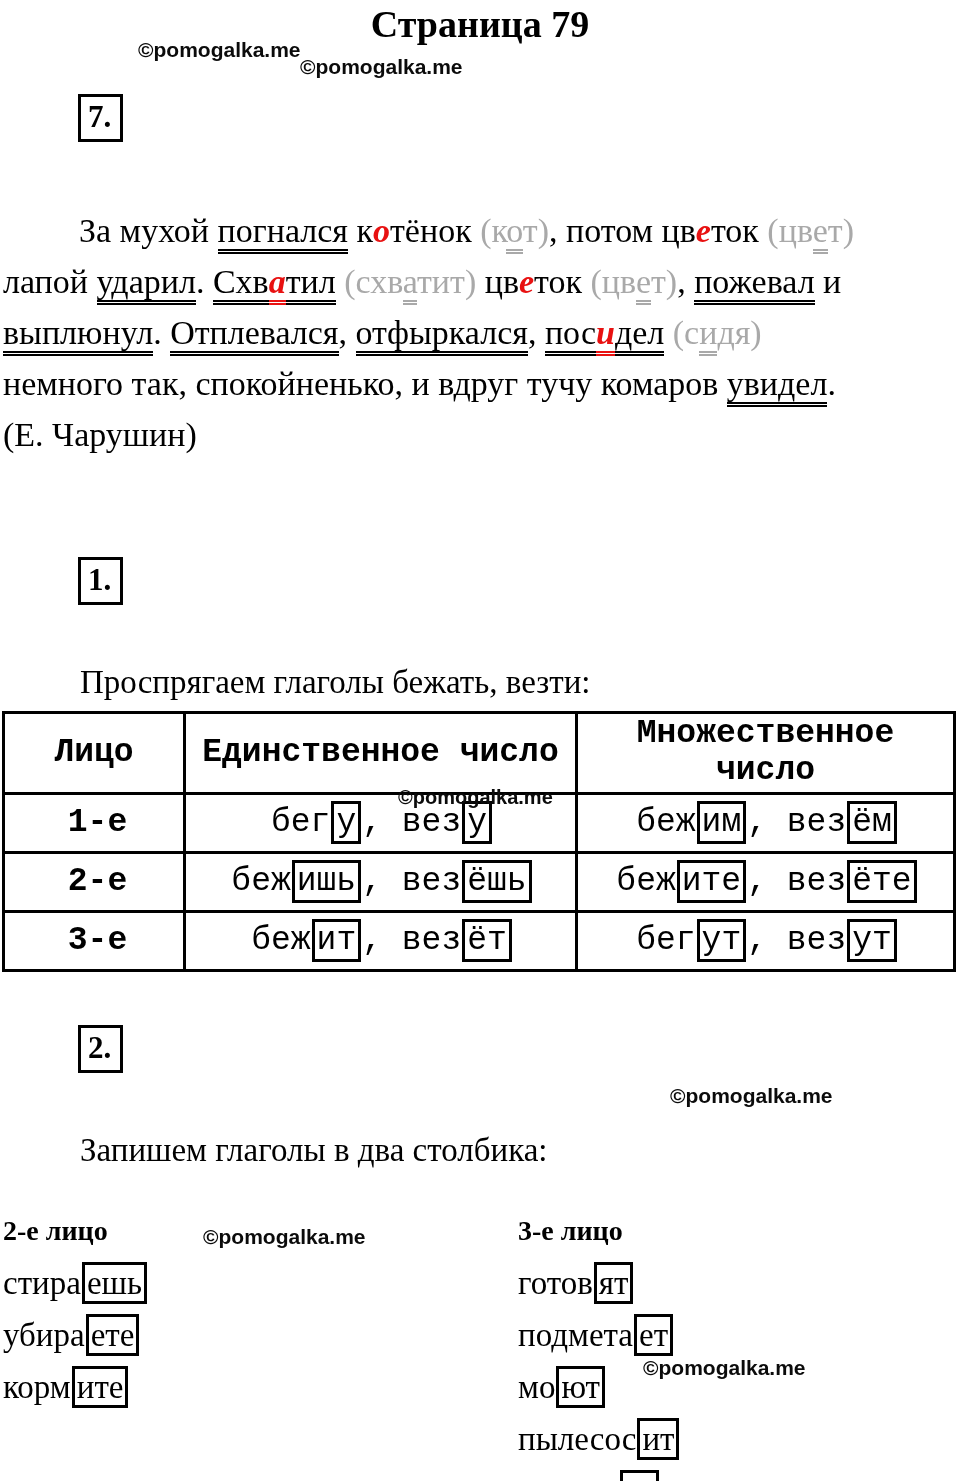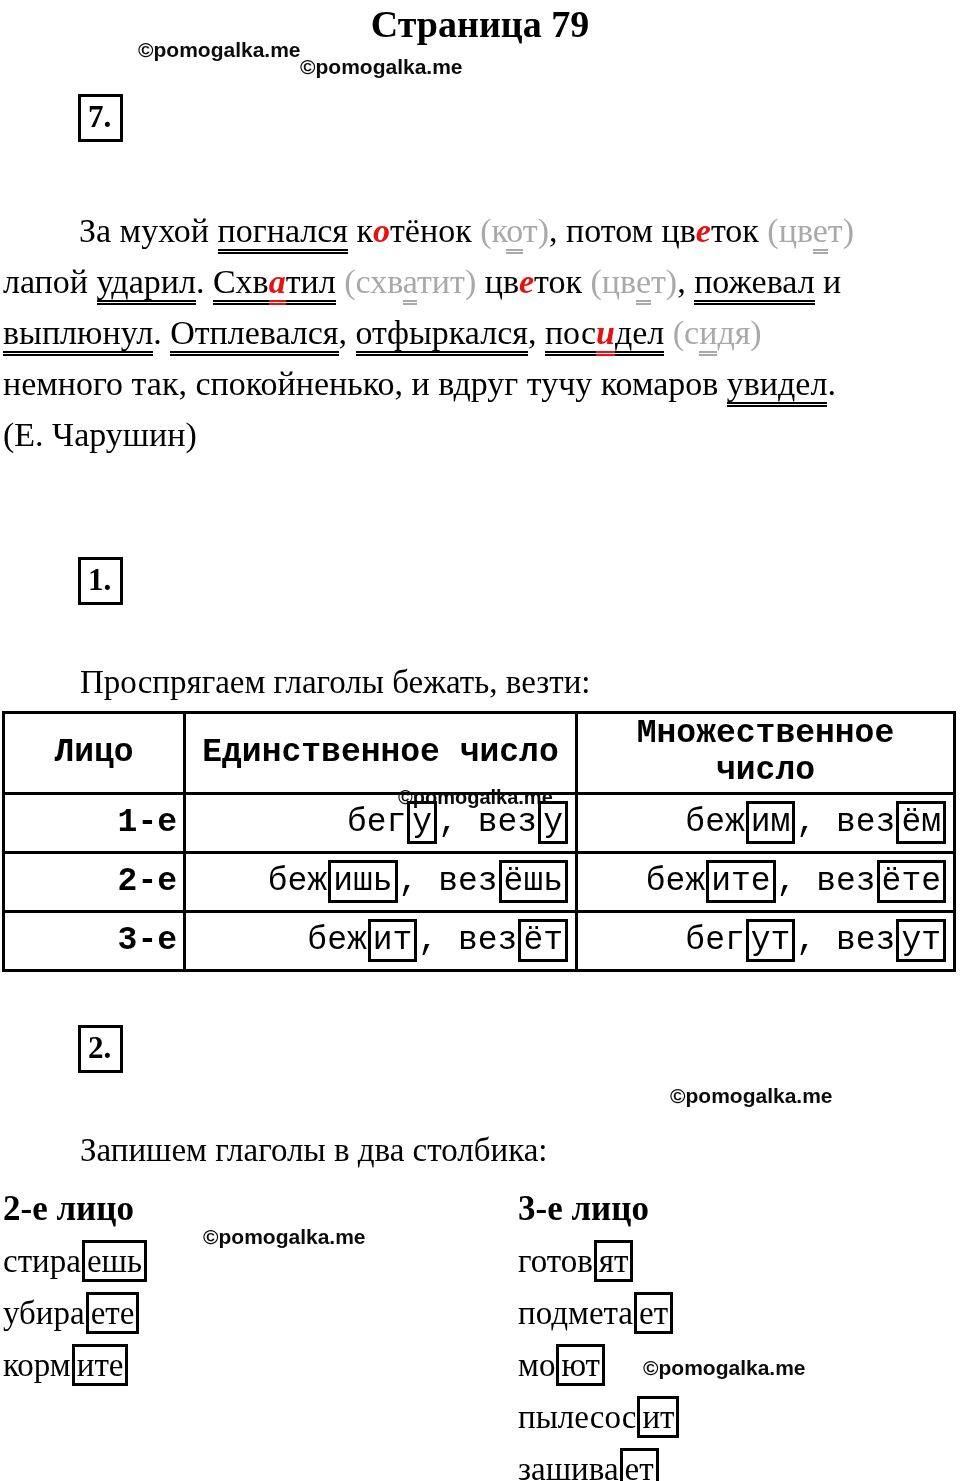--- a/index.html
+++ b/index.html
@@ -28,28 +28,28 @@
   .seg-r{color:#e81111;font-style:italic;font-weight:bold;}
   .seg-g{color:#a9a9a9;}
   .seg-b{border:3px solid #000;padding:0 2px;margin:0 1px;}
   
   table.conj{
     position:absolute;left:2px;top:711px;width:954px;
     border-collapse:collapse;table-layout:fixed;font-family:Liberation Mono, monospace;
   }
   table.conj th,table.conj td{
     border:3px solid #000;font-size:33px;height:52px;
-    padding:1px 6px 3px 9px;text-align:right;vertical-align:middle;
+    padding:1px 6px 3px 9px;text-align:center;vertical-align:middle;
   }
   table.conj th{font-weight:bold;text-align:center;padding-left:6px;}
   table.conj td.lbl{font-weight:bold;padding-left:13px;}
   .col-w1{width:166px;}.col-w2{width:377px;}
   
   .vcol{position:absolute;font-size:33px;line-height:52px;}
-  .vcol .colhead{font-weight:bold;font-size:35px;white-space:nowrap;}
+  .vcol .colhead{font-weight:bold;font-size:28px;white-space:nowrap;margin-top:22px;}
   .vcol .word{white-space:nowrap;}
 </style>
 </head>
 <body>
 
 <div class="page">
 
   <div class="title">Страница 79</div>
 
   <div class="wm" style="left:138px;top:38px;">©pomogalka.me</div>

